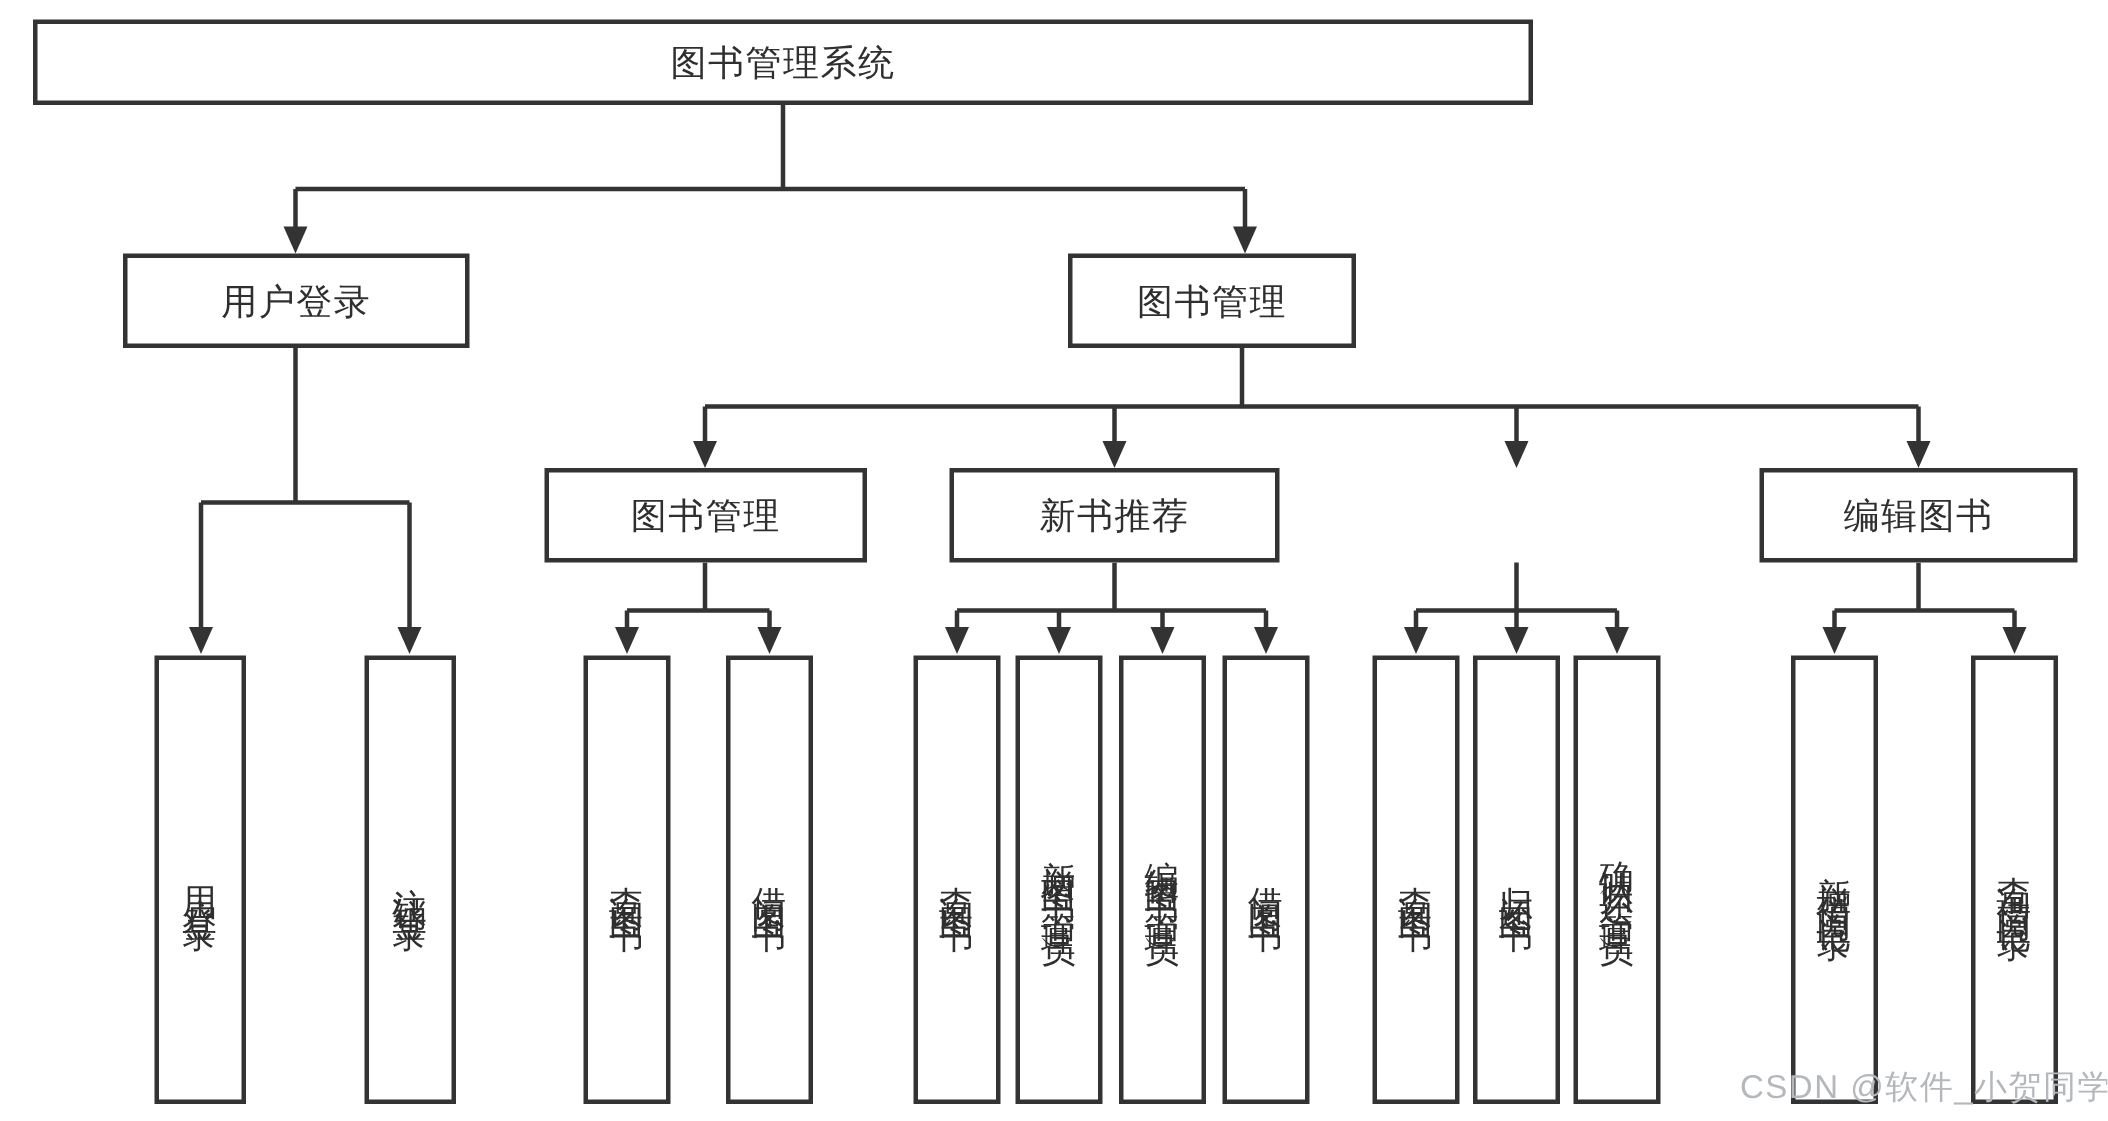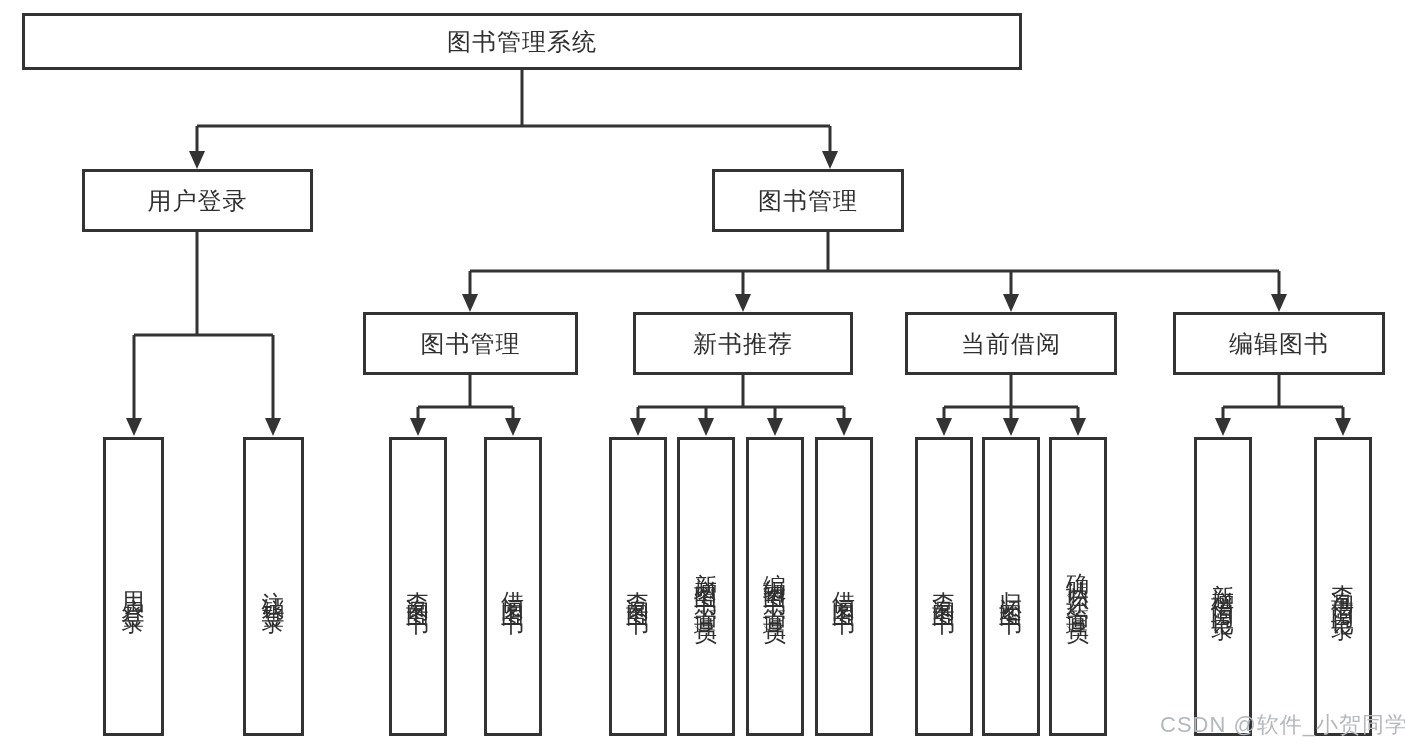--- a/index.html
+++ b/index.html
@@ -90,23 +90,20 @@
   <div class="hbox" style="left:712px;top:169px;width:192px;height:63px">
     <span>图书管理</span>
   </div>
 
   <div class="hbox" style="left:363px;top:312px;width:215px;height:63px">
     <span>图书管理</span>
   </div>
   <div class="hbox" style="left:633px;top:312px;width:220px;height:63px">
     <span>新书推荐</span>
   </div>
-  <div class="hbox" style="left:905px;top:312px;width:212px;height:63px">
-    <span>当前借阅</span>
-  </div>
   <div class="hbox" style="left:1173px;top:312px;width:212px;height:63px">
     <span>编辑图书</span>
   </div>
 
   <div class="vbox" style="left:103px;top:437px;width:61px;height:299px">
     <span class="vlbl">用户登录</span>
   </div>
   <div class="vbox" style="left:243px;top:437px;width:61px;height:299px">
     <span class="vlbl">注销登录</span>
   </div>

